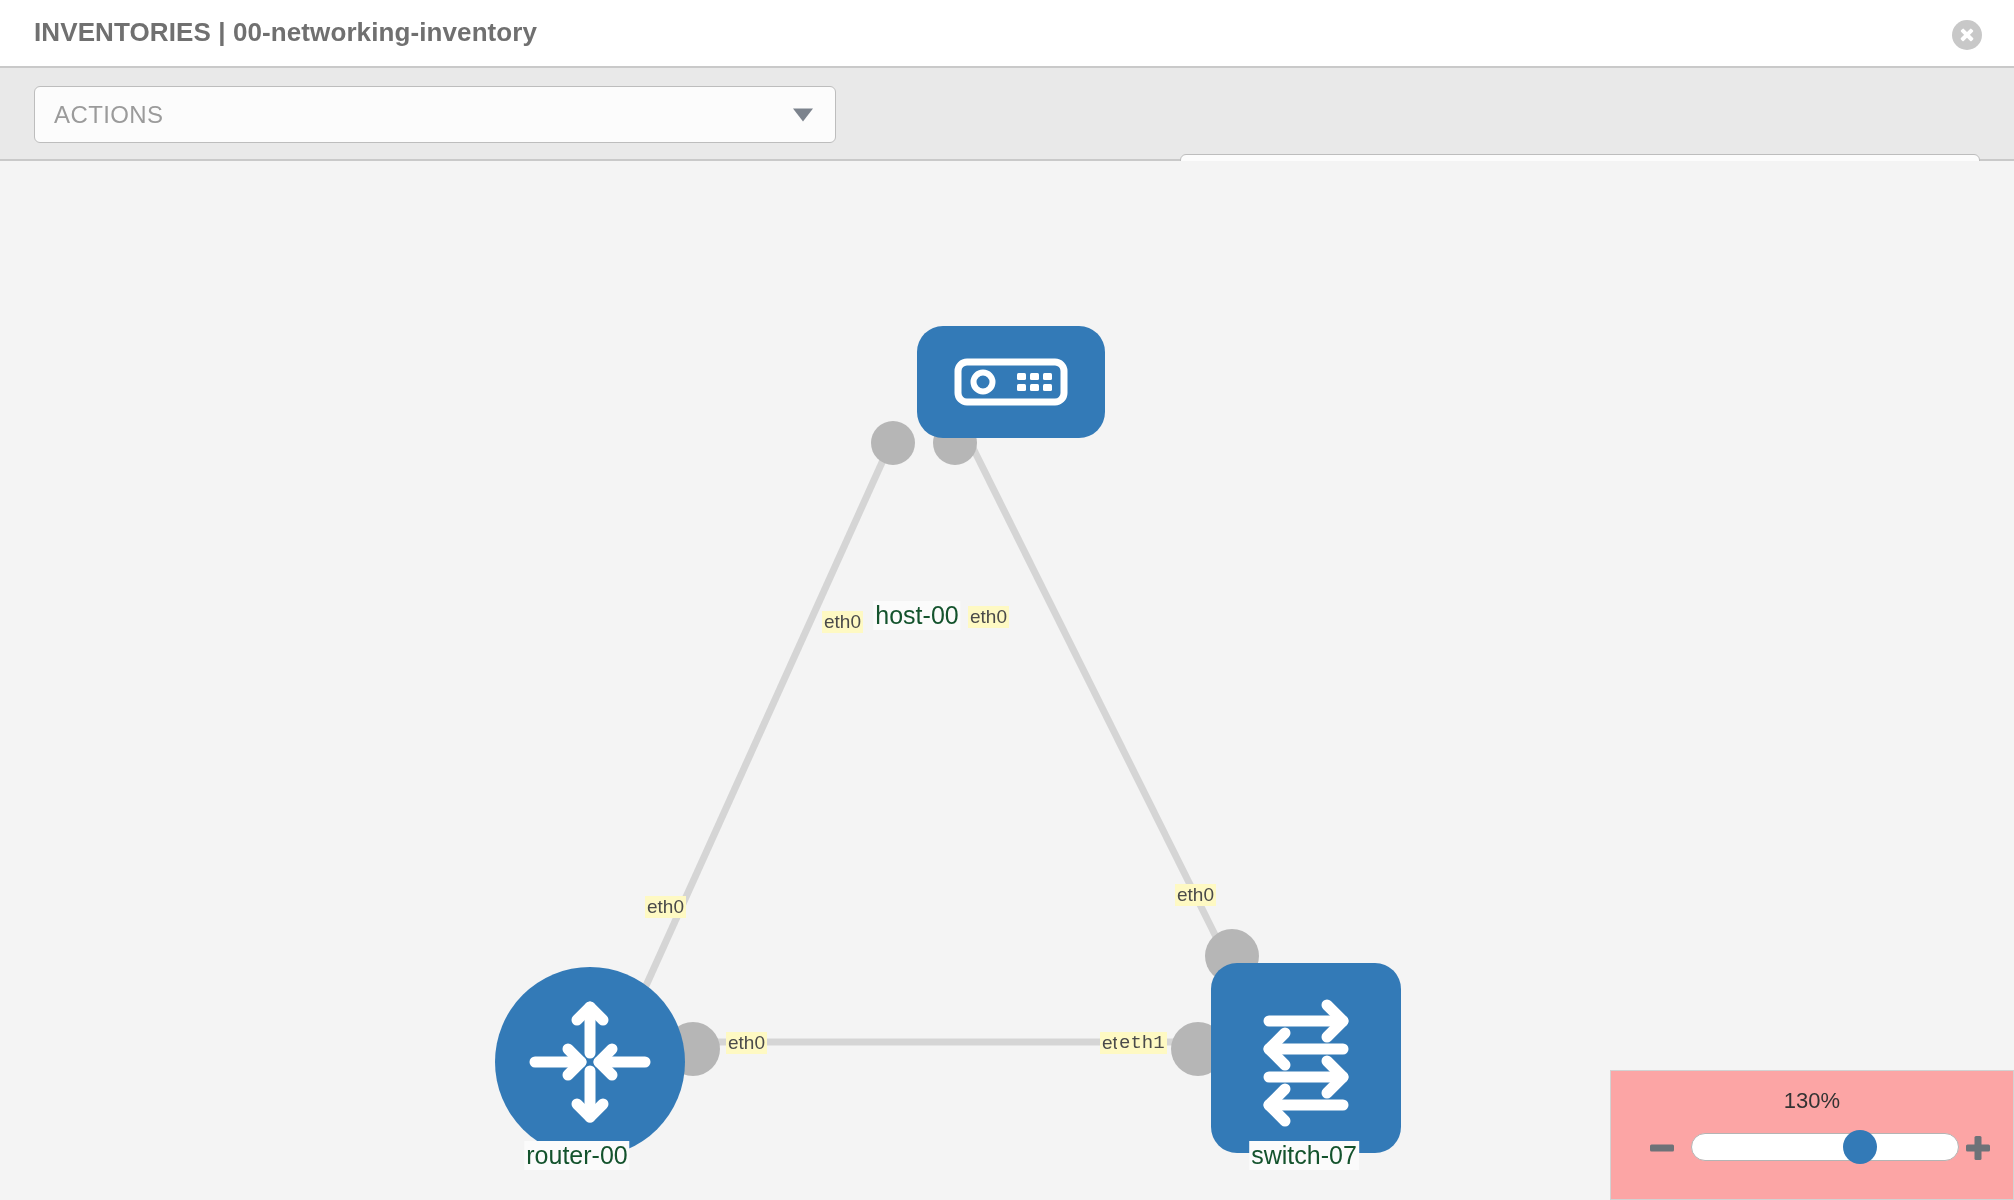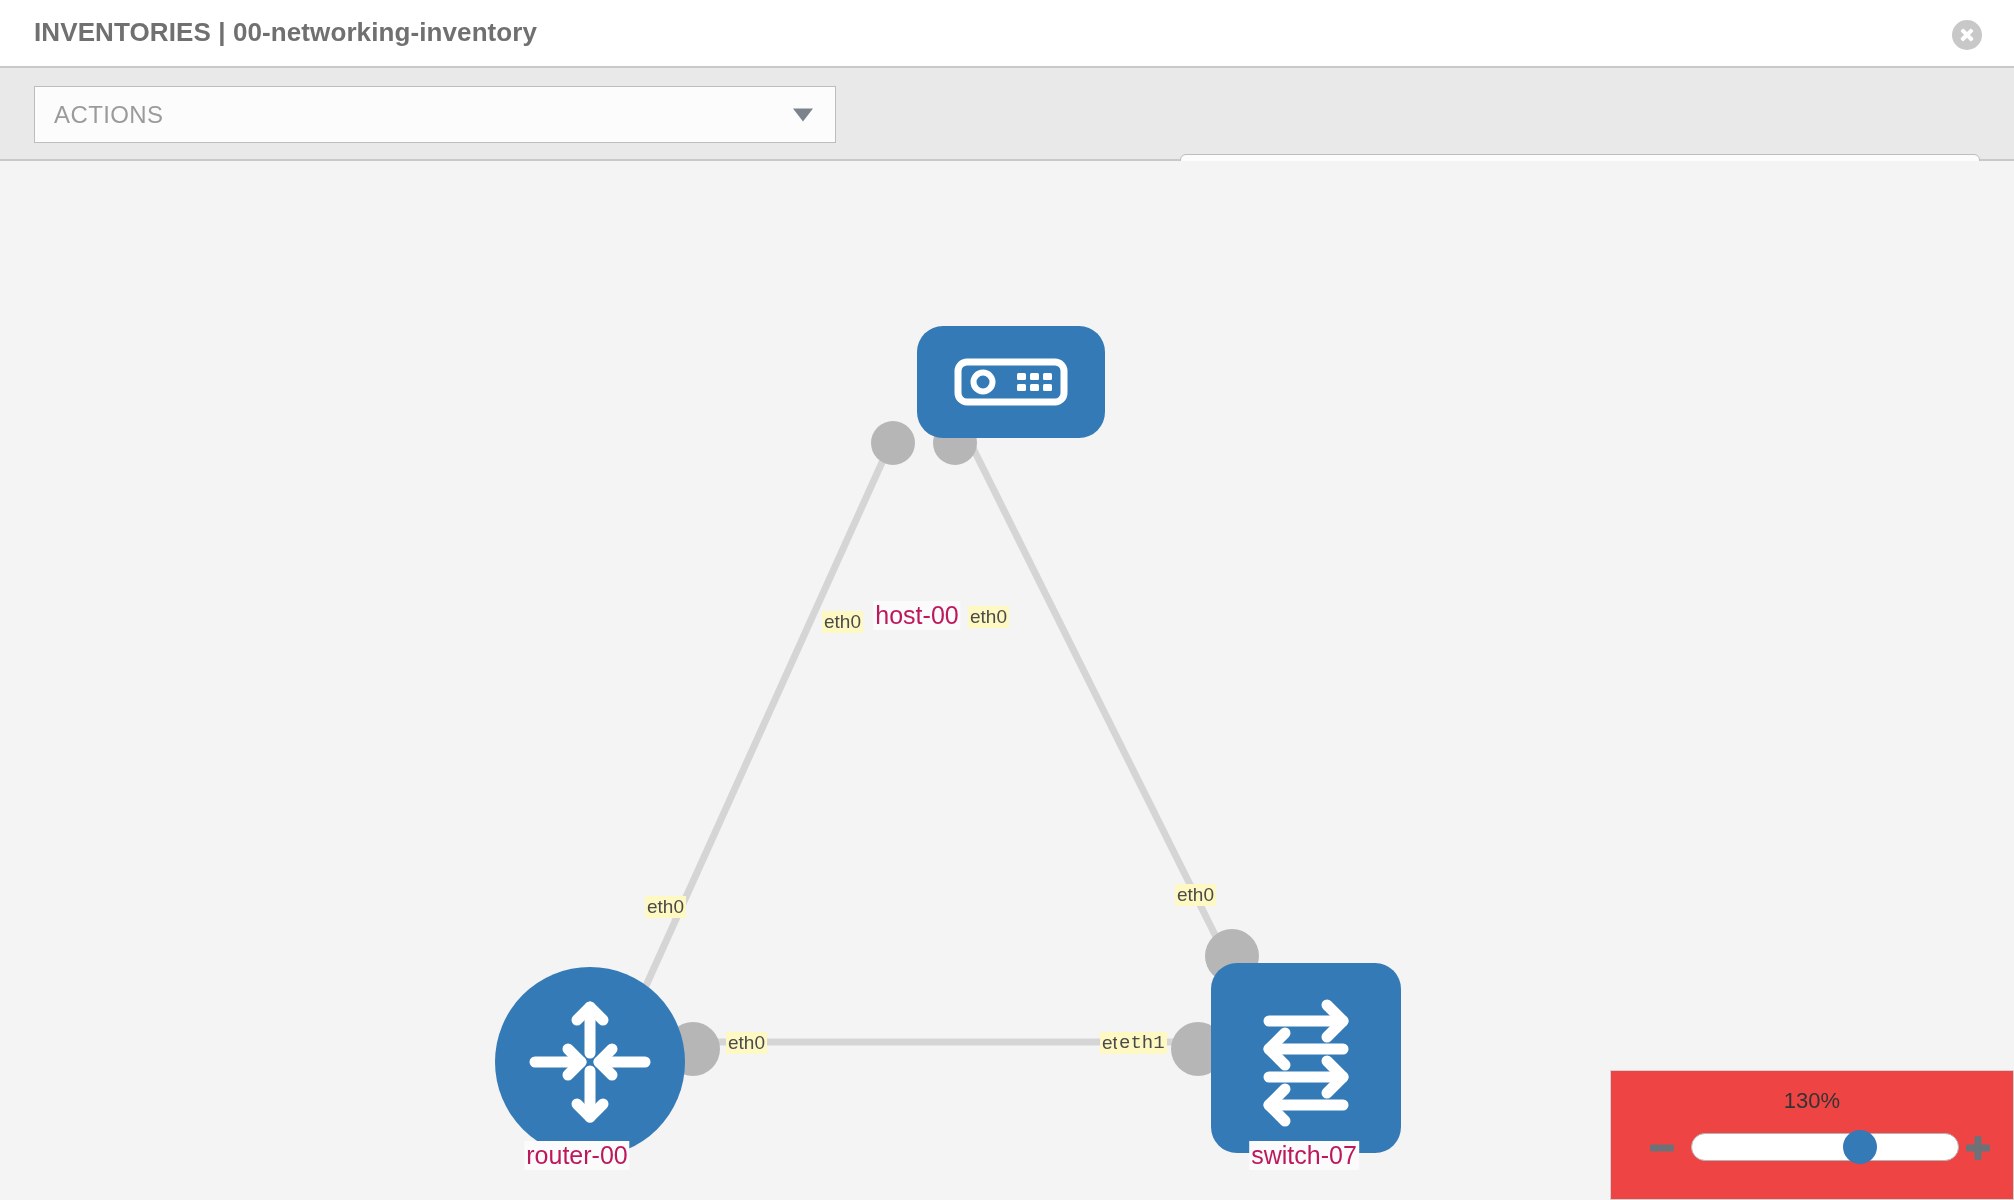--- a/index.html
+++ b/index.html
@@ -44,21 +44,21 @@
     position: absolute; top: 68px; left: 0;
     width: 2014px; height: 93px;
     background: #e9e9e9;
     border-bottom: 2px solid #c9c9c9;
   }
   .actions-select {
     position: absolute; left: 34px; top: 18px;
     width: 802px; height: 57px;
     background: #fcfcfc;
     border: 1.6px solid #bdbdbd;
-    border-radius: 0;
+    border-radius: 6px;
     cursor: pointer;
   }
   .actions-select .label {
     position: absolute; left: 19px; top: 50%;
     transform: translateY(-50%);
     font-size: 24px; color: #9b9b9b;
     letter-spacing: .4px;
   }
   .caret {
     position: absolute; right: 22px; top: 50%;
@@ -101,39 +101,39 @@
   .node { position: absolute; }
   .node-shape {
     position: absolute; left: 0; top: 0;
     background: #337ab7;
   }
   .node-shape.rounded { border-radius: 26px; }
   .node-shape.circle  { border-radius: 50%; }
 
   .node-name {
     position: absolute;
-    font-size: 25px; color: #be185d;
+    font-size: 25px; color: #14532d;
     background: #fbfbfb;
     white-space: nowrap;
     padding: 0 2px;
     transform: translateX(-50%);
   }
   .iface-label {
     position: absolute;
     font-size: 19px; color: #4a4a4a;
     background: #fef9c3;
     white-space: nowrap;
     padding: 0 2px;
   }
 
   
   .zoom-panel {
     position: absolute; right: 0; bottom: 0;
     width: 404px; height: 130px;
-    background: #ef4444;
+    background: #fca5a5;
     border: 1.5px solid #d2d2d2;
   }
   .zoom-value {
     position: absolute; top: 17px; left: 0; width: 100%;
     text-align: center; font-size: 22px; color: #333333;
   }
   .zoom-minus, .zoom-plus {
     position: absolute; top: 60px;
     width: 34px; height: 34px; cursor: pointer;
   }

